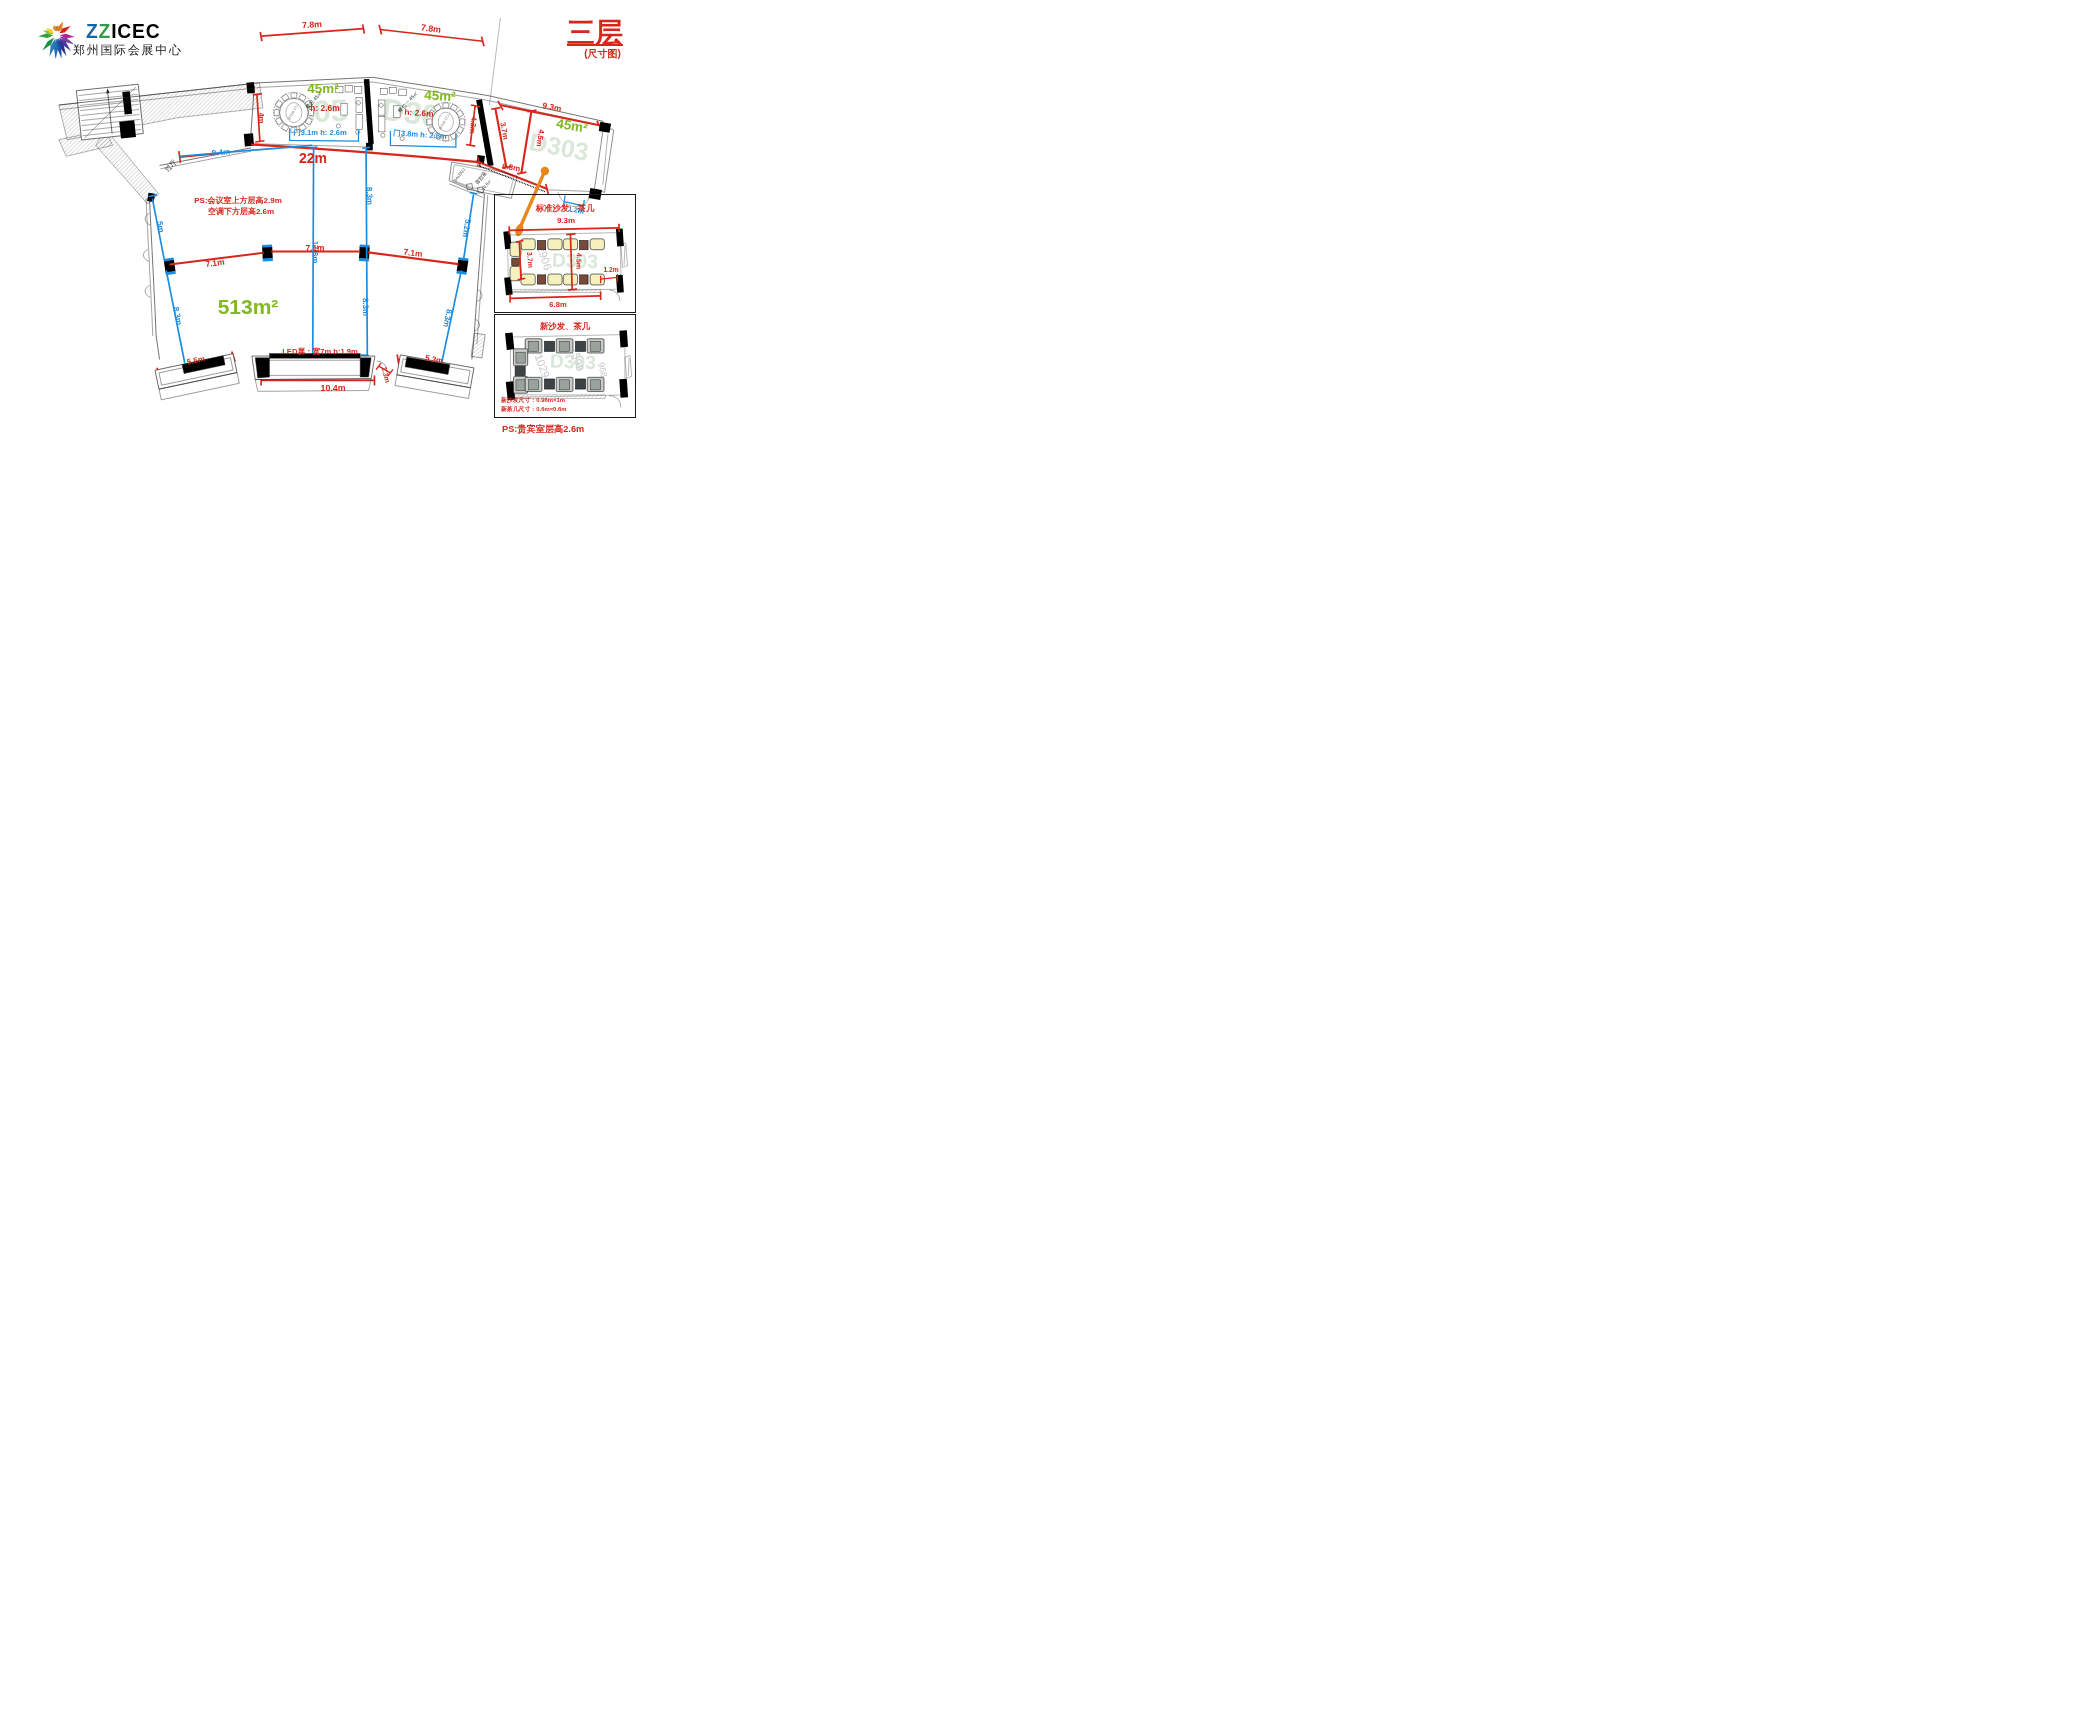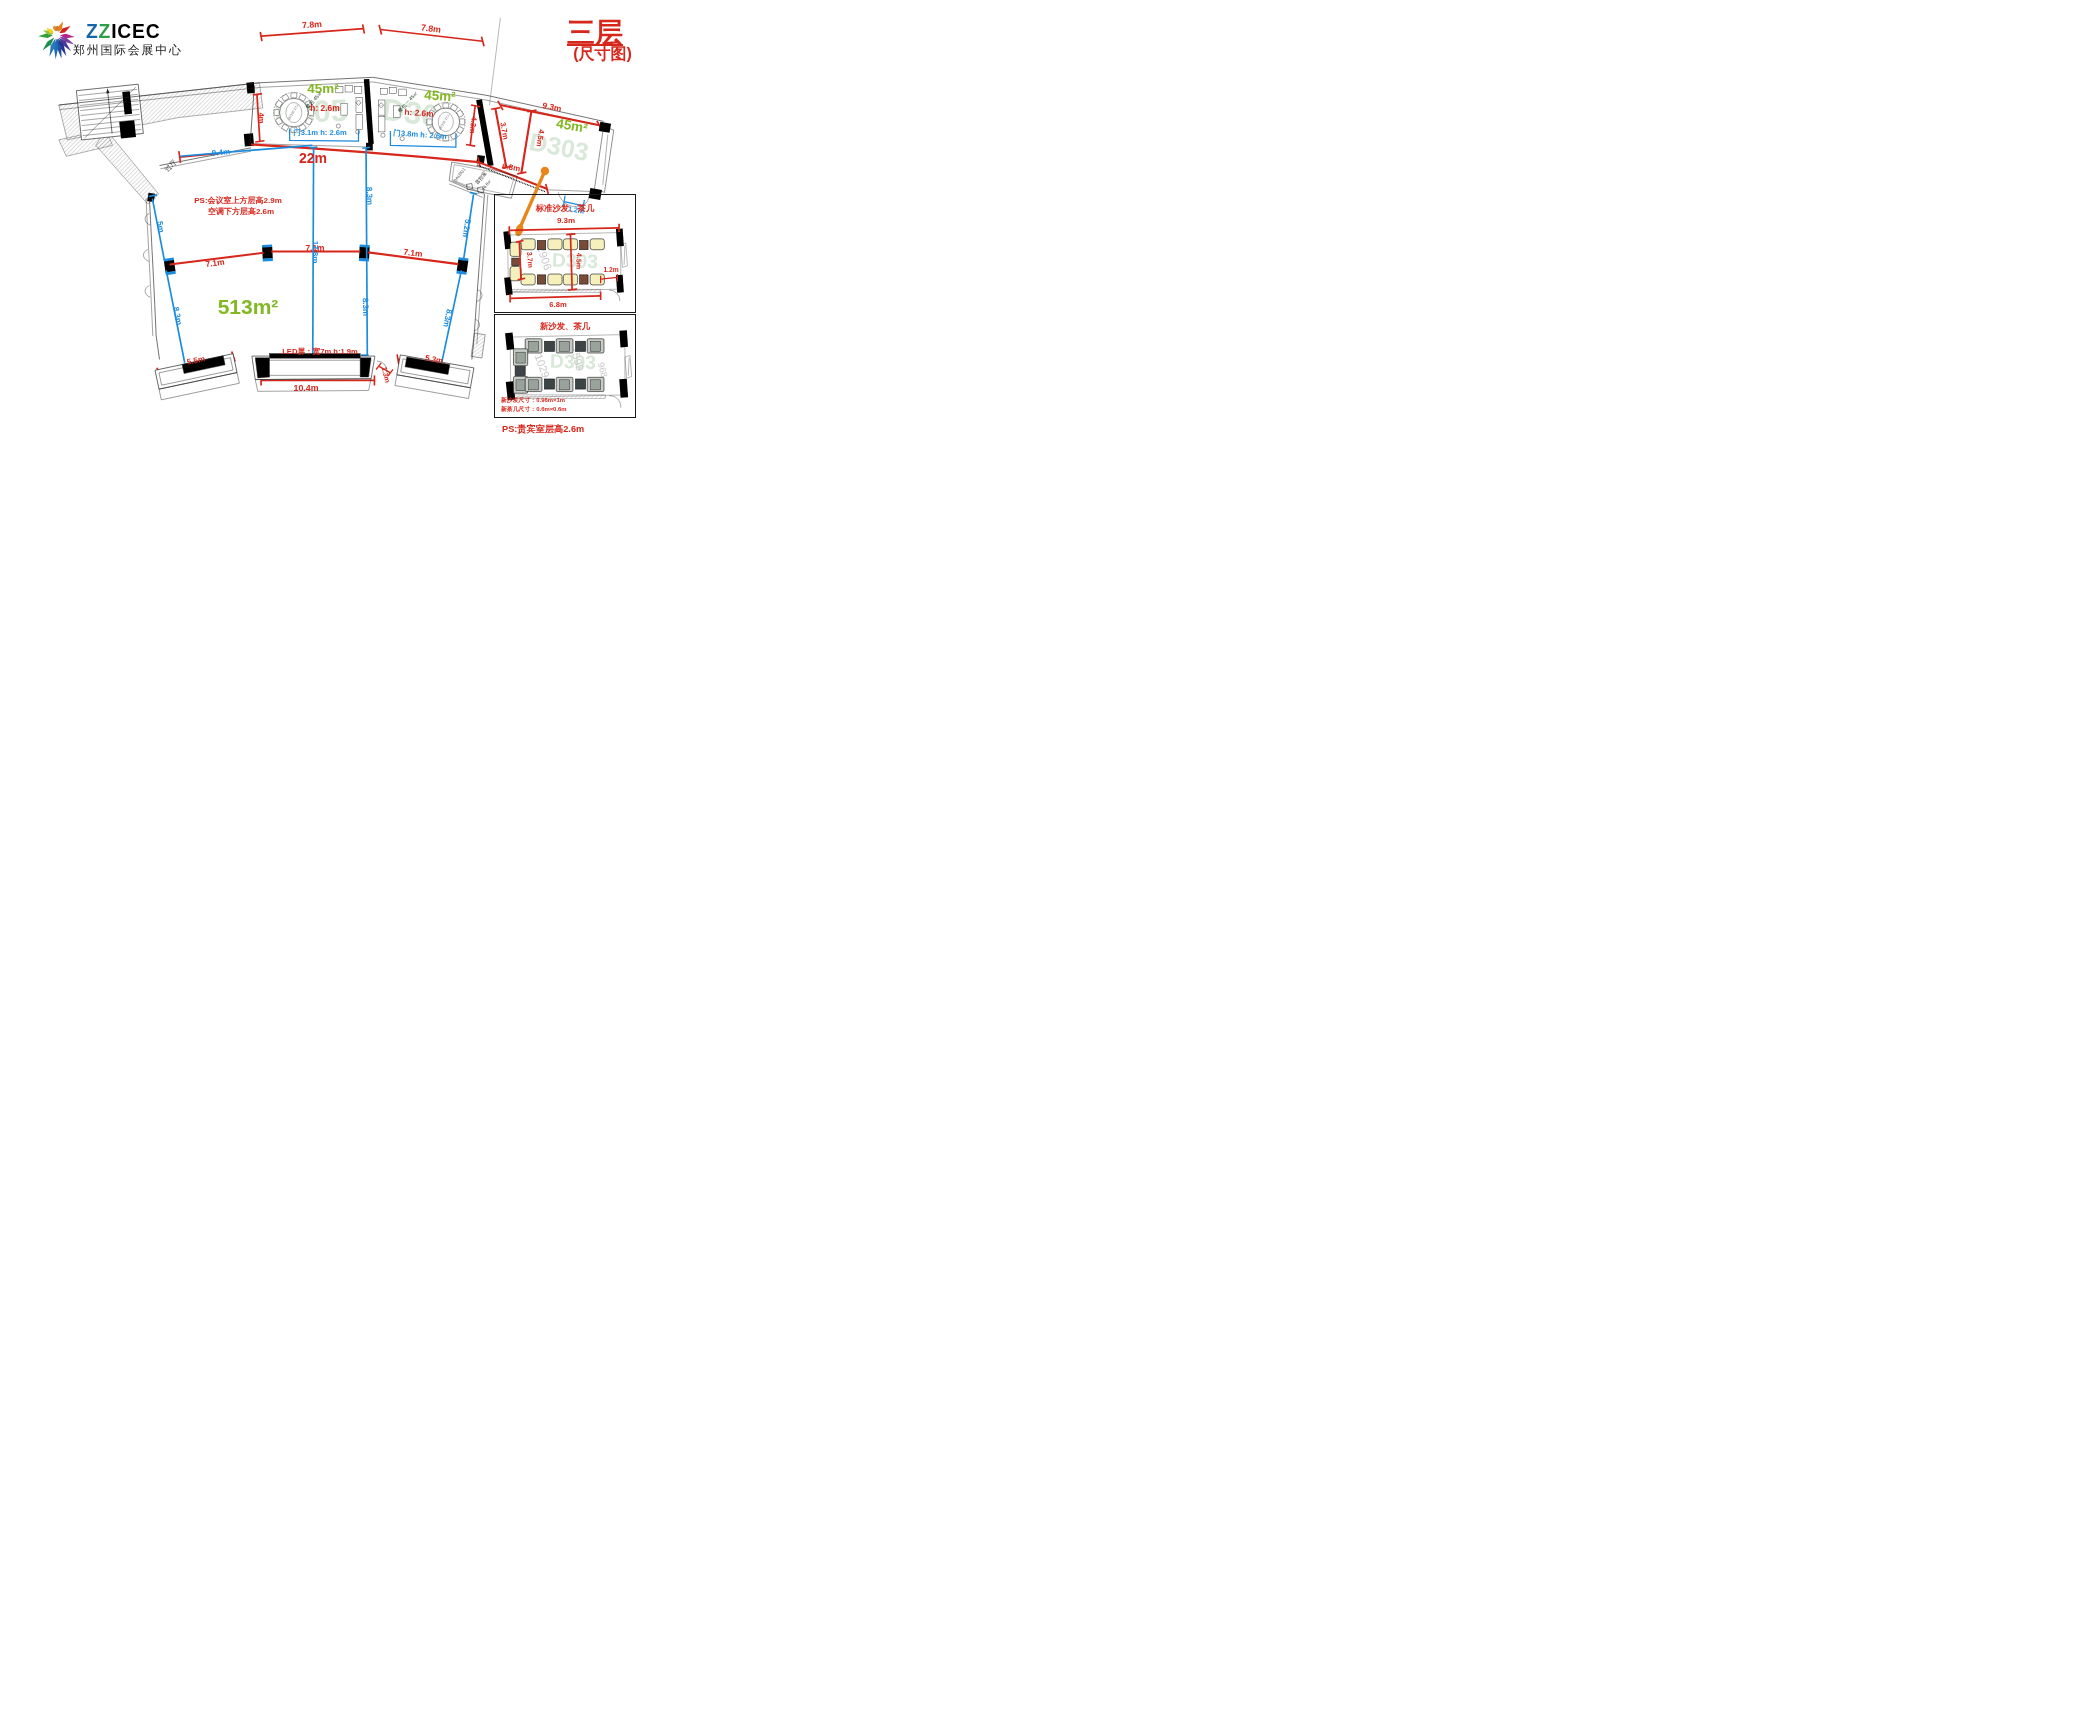--- a/index.html
+++ b/index.html
@@ -321,36 +321,36 @@
         <path d="M80,56 L75,48 L80,34 L85,48 Z" fill="#f2d21f" transform="rotate(304 80 64)"></path>
         <circle cx="80" cy="64" r="9" fill="#fff"></circle>
       </g>
     </svg>
   </div>
   <div id="brand">
     <span class="bz1">Z</span><span class="bz2">Z</span><span class="bic">ICEC</span>
   </div>
   <div id="brand-sub">郑州国际会展中心</div>
   <div class="lb red z3" style="left:595px;top:33px;font-size:28px;font-weight:900;text-decoration:underline;">三层</div>
-  <div class="lb red z3" style="left:594px;top:54px;font-size:16px;padding-left:17px;">(尺寸图)</div>
+  <div class="lb red z3" style="left:594px;top:54px;font-size:10px;padding-left:17px;">(尺寸图)</div>
 
   <div class="lb red z3" style="left:312px;top:25px;font-size:8.8px;transform:translate(-50%,-50%) rotate(-4deg);">7.8m</div>
   <div class="lb red z3" style="left:431px;top:28.5px;font-size:8.8px;transform:translate(-50%,-50%) rotate(7deg);">7.8m</div>
   <div class="lb red z3" style="left:552px;top:107px;font-size:8.4px;transform:translate(-50%,-50%) rotate(11deg);">9.3m</div>
   <div class="lb red z3" style="left:313px;top:158px;font-size:14px;">22m</div>
   <div class="lb red z3" style="left:261px;top:118px;font-size:7.6px;transform:translate(-50%,-50%) rotate(87deg);">4m</div>
   <div class="lb red z3" style="left:473px;top:125px;font-size:7.6px;transform:translate(-50%,-50%) rotate(97deg);">4.3m</div>
   <div class="lb red z3" style="left:504px;top:131px;font-size:7.6px;transform:translate(-50%,-50%) rotate(80deg);">3.7m</div>
   <div class="lb red z3" style="left:540px;top:138px;font-size:7.6px;transform:translate(-50%,-50%) rotate(99deg);">4.5m</div>
   <div class="lb red z3" style="left:511px;top:168px;font-size:8px;transform:translate(-50%,-50%) rotate(10deg);">6.8m</div>
   <div class="lb red z3" style="left:215px;top:263px;font-size:8.4px;transform:translate(-50%,-50%) rotate(-8deg);">7.1m</div>
   <div class="lb red z3" style="left:315px;top:248px;font-size:8.4px;">7.1m</div>
   <div class="lb red z3" style="left:413px;top:253px;font-size:8.4px;transform:translate(-50%,-50%) rotate(7deg);">7.1m</div>
   <div class="lb red z3" style="left:196px;top:361px;font-size:8px;transform:translate(-50%,-50%) rotate(-12deg);">5.5m</div>
-  <div class="lb red z3" style="left:306px;top:388px;font-size:8.8px;">10.4m</div>
+  <div class="lb red z3" style="left:333px;top:388px;font-size:8.8px;">10.4m</div>
   <div class="lb red z3" style="left:385px;top:375px;font-size:7.1px;transform:translate(-50%,-50%) rotate(76deg);">1.3m</div>
   <div class="lb red z3" style="left:434px;top:360px;font-size:8px;transform:translate(-50%,-50%) rotate(11deg);">5.3m</div>
 
   <div class="lb blue z3" style="left:221px;top:153px;font-size:8px;transform:translate(-50%,-50%) rotate(-5deg);">9.4m</div>
   <div class="lb blue z3" style="left:160px;top:227px;font-size:8px;transform:translate(-50%,-50%) rotate(79deg);">5m</div>
   <div class="lb blue z3" style="left:177px;top:316px;font-size:8px;transform:translate(-50%,-50%) rotate(78deg);">8.3m</div>
   <div class="lb blue z3" style="left:315px;top:252px;font-size:8px;transform:translate(-50%,-50%) rotate(90deg);">17.8m</div>
   <div class="lb blue z3" style="left:369px;top:196px;font-size:8px;transform:translate(-50%,-50%) rotate(87deg);">8.3m</div>
   <div class="lb blue z3" style="left:365px;top:307px;font-size:8px;transform:translate(-50%,-50%) rotate(89deg);">8.3m</div>
   <div class="lb blue z3" style="left:466px;top:228px;font-size:8px;transform:translate(-50%,-50%) rotate(99deg);">5.2m</div>

